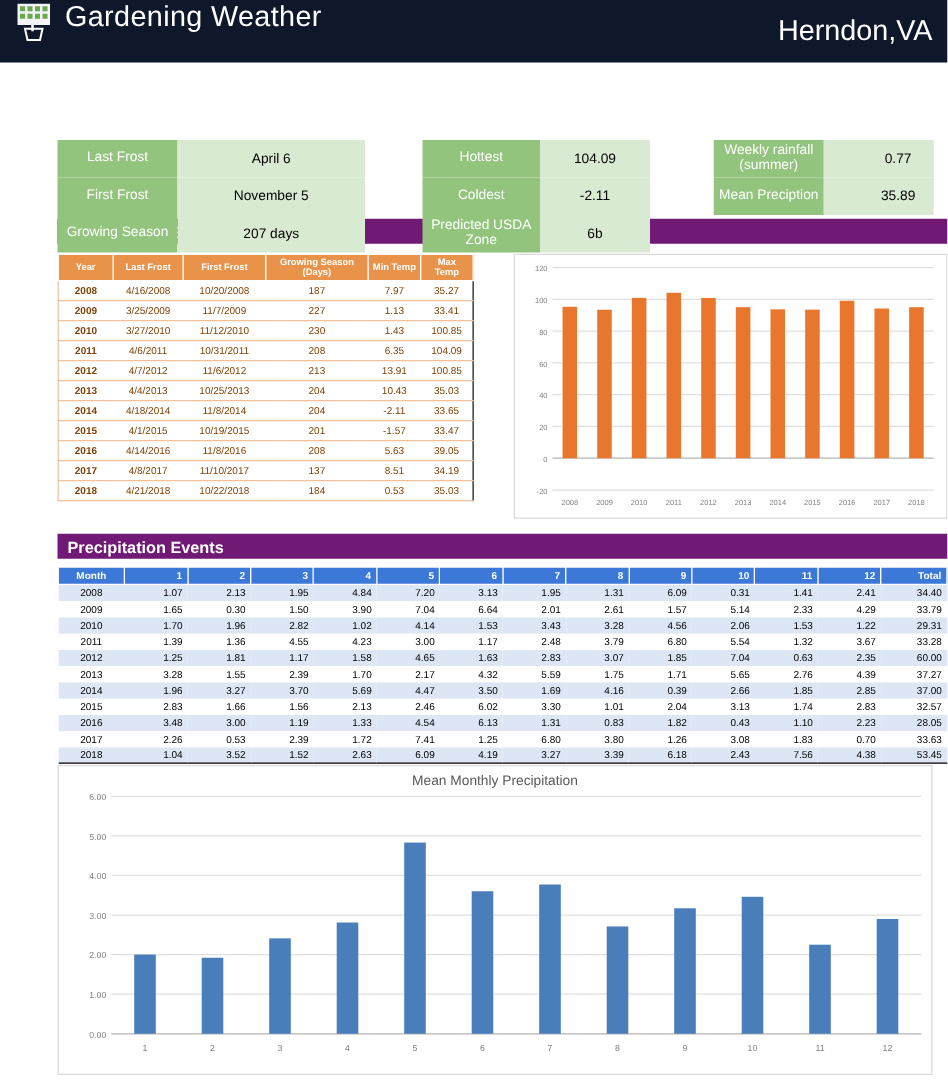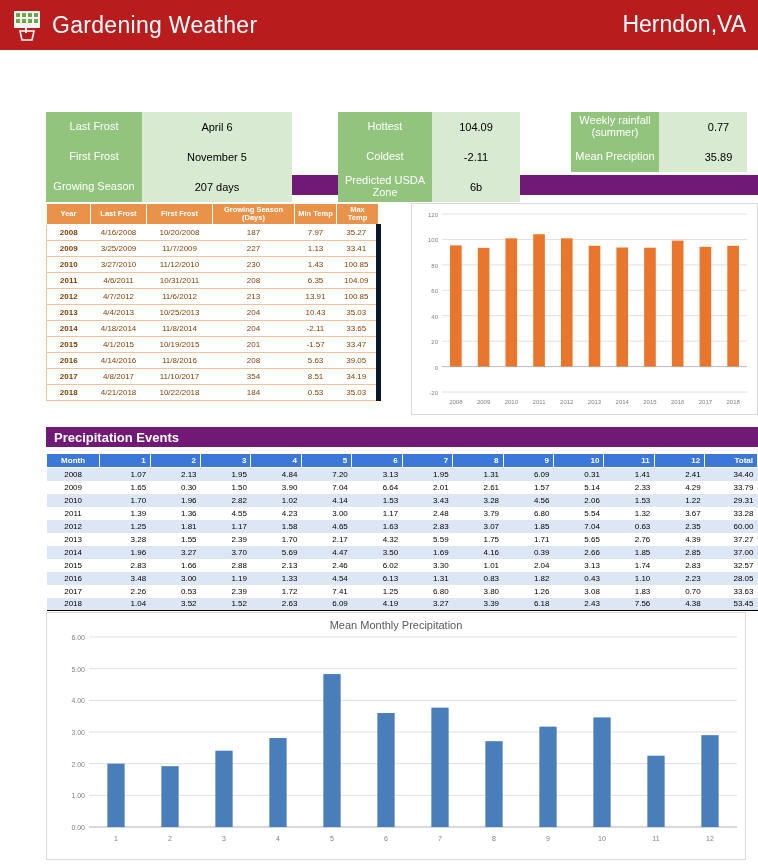--- a/index.html
+++ b/index.html
@@ -9,23 +9,23 @@
     background: #ffffff;
     font-family: "Liberation Sans", sans-serif;
     font-size: 10px;
     color: #000;
     overflow: hidden;
     position: relative;
   }
   
   .header {
     height: 50px;
-    background: #b91c1c;
+    background: #0f172a;
     display: flex;
-    align-items: center;
+    align-items: flex-start;
     padding: 0 10px;
     position: relative;
   }
   .header .logo {
     width: 34px; height: 34px;
     display:flex; align-items:center; justify-content:center;
     margin-right: 8px;
   }
   .header .title {
     color: #ffffff;
@@ -102,21 +102,21 @@
     border-bottom: 1px solid #f3c09a;
     color: #7f3f00;
     padding: 2px 4px;
     text-align: center;
     font-size: 8px;
     height: 16px;
     white-space: nowrap;
   }
   .temptable td.yr { font-weight: bold; }
   .temptable tbody tr td:first-child { border-left: 1px solid #f3c09a; }
-  .temptable tbody tr td:last-child { border-right: 5px solid #0f172a; }
+  .temptable tbody tr td:last-child { border-right: 1px solid #0f172a; }
 
   .tempchart {
     position: absolute; left: 411px; top: 8px;
     width: 347px; height: 212px;
     background: #ffffff;
     border: 1px solid #d9d9d9;
   }
   
   .precip-wrap { position: relative; height: 158px; }
   .ptable {
@@ -326,21 +326,21 @@
           <td>4/14/2016</td>
           <td>11/8/2016</td>
           <td>208</td>
           <td>5.63</td>
           <td>39.05</td>
         </tr>
         <tr>
           <td class="yr">2017</td>
           <td>4/8/2017</td>
           <td>11/10/2017</td>
-          <td>354</td>
+          <td>137</td>
           <td>8.51</td>
           <td>34.19</td>
         </tr>
         <tr>
           <td class="yr">2018</td>
           <td>4/21/2018</td>
           <td>10/22/2018</td>
           <td>184</td>
           <td>0.53</td>
           <td>35.03</td>
@@ -533,21 +533,21 @@
           <td>0.39</td>
           <td>2.66</td>
           <td>1.85</td>
           <td>2.85</td>
           <td>37.00</td>
         </tr>
         <tr>
           <td class="mon">2015</td>
           <td>2.83</td>
           <td>1.66</td>
-          <td>2.88</td>
+          <td>1.56</td>
           <td>2.13</td>
           <td>2.46</td>
           <td>6.02</td>
           <td>3.30</td>
           <td>1.01</td>
           <td>2.04</td>
           <td>3.13</td>
           <td>1.74</td>
           <td>2.83</td>
           <td>32.57</td>

